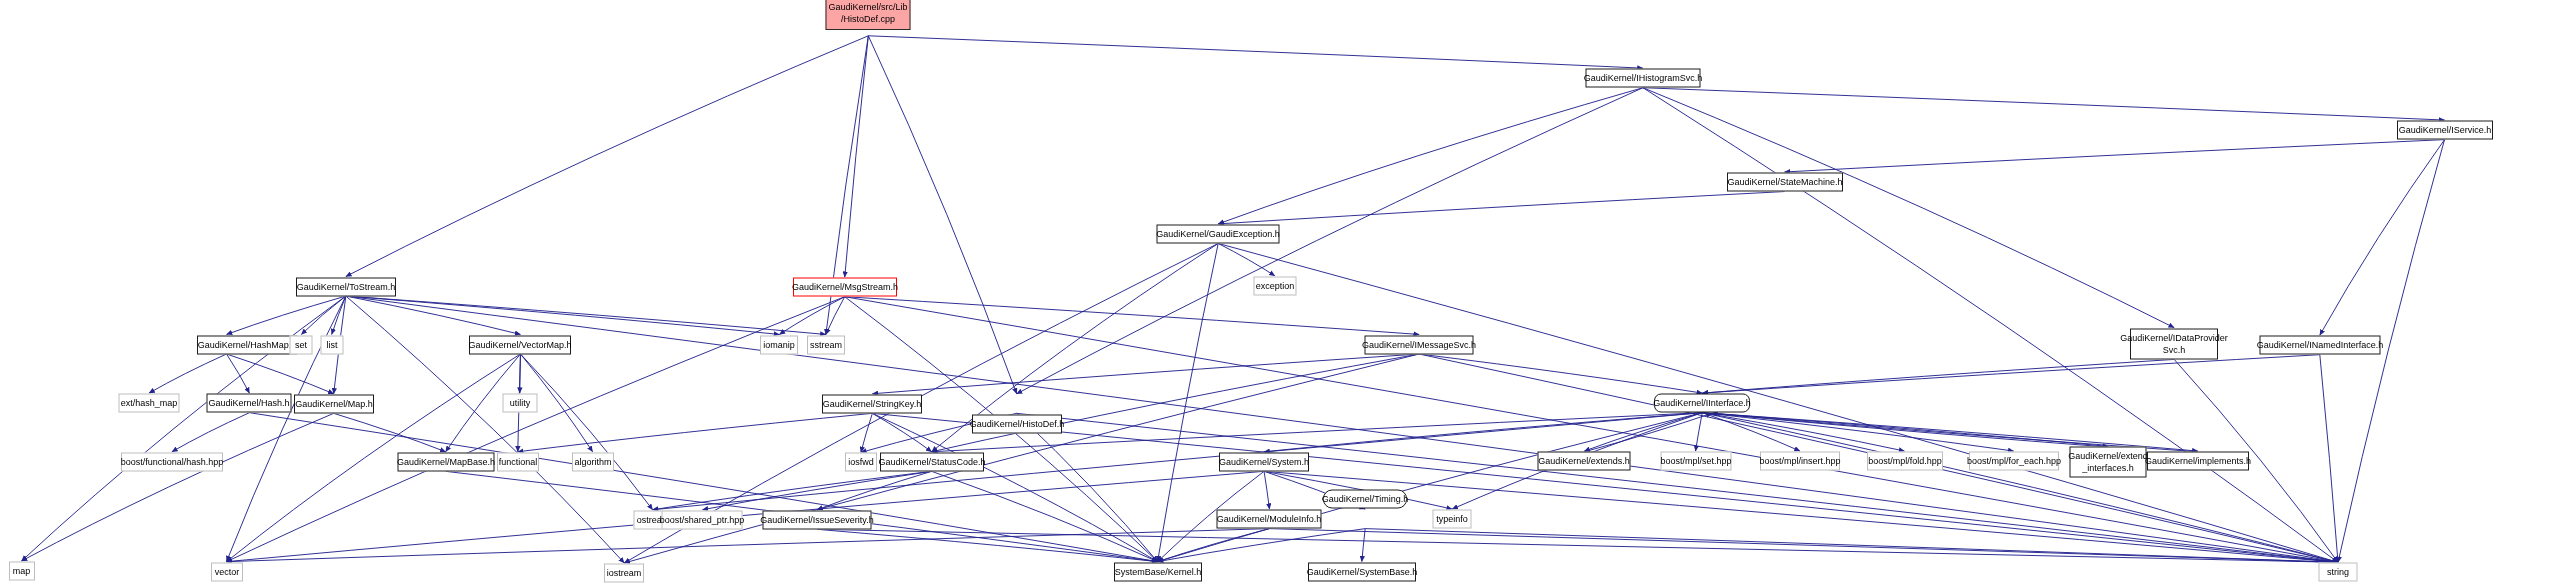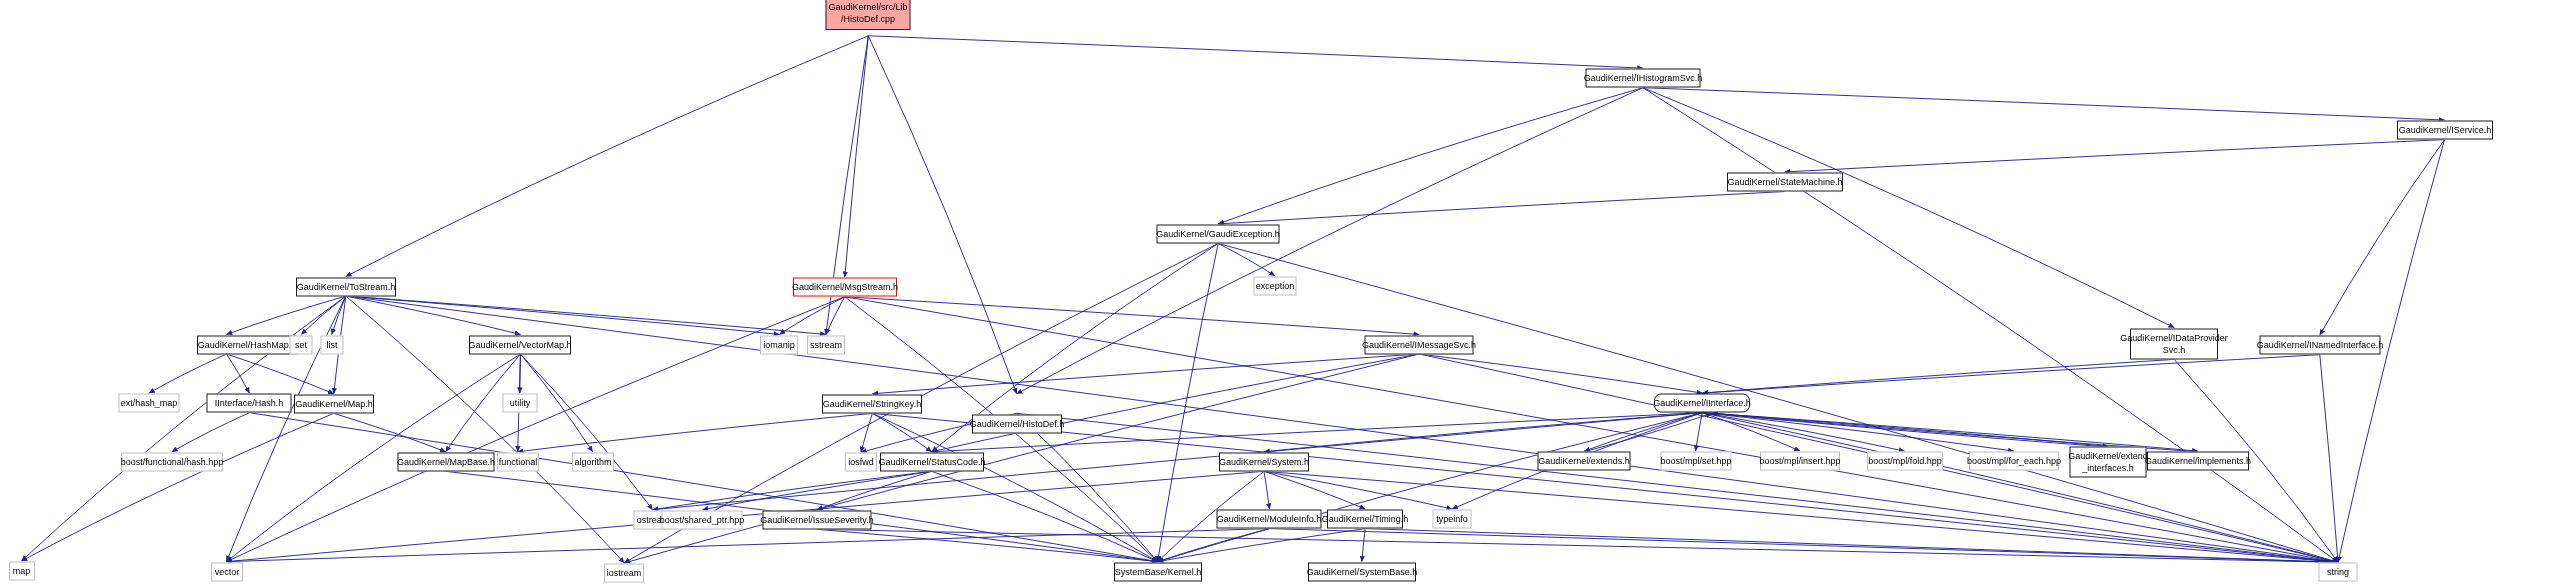--- a/index.html
+++ b/index.html
@@ -167,21 +167,21 @@
       <div class="gnode system" style="left: 301px; top: 345px; width: 23px; min-height: 19px;">set</div>
       <div class="gnode system" style="left: 332px; top: 345px; width: 23px; min-height: 19px;">list</div>
       <div class="gnode header" style="left: 520px; top: 345px; width: 102px; min-height: 19px;">GaudiKernel/VectorMap.h</div>
       <div class="gnode system" style="left: 779px; top: 345px; width: 38px; min-height: 19px;">iomanip</div>
       <div class="gnode system" style="left: 826px; top: 345px; width: 38px; min-height: 19px;">sstream</div>
       <div class="gnode header" style="left: 1419px; top: 345px; width: 109px; min-height: 19px;">GaudiKernel/IMessageSvc.h</div>
       <div class="gnode header" style="left: 2174px; top: 344px; width: 88px; min-height: 31px;">GaudiKernel/IDataProvider
 Svc.h</div>
       <div class="gnode header" style="left: 2320px; top: 345px; width: 121px; min-height: 19px;">GaudiKernel/INamedInterface.h</div>
       <div class="gnode system" style="left: 149px; top: 403px; width: 61px; min-height: 19px;">ext/hash_map</div>
-      <div class="gnode header" style="left: 249px; top: 403px; width: 85px; min-height: 19px;">IInterface/Hash.h</div>
+      <div class="gnode header" style="left: 249px; top: 403px; width: 85px; min-height: 19px;">GaudiKernel/Hash.h</div>
       <div class="gnode header" style="left: 334px; top: 404px; width: 80px; min-height: 19px;">GaudiKernel/Map.h</div>
       <div class="gnode system" style="left: 520px; top: 403px; width: 35px; min-height: 19px;">utility</div>
       <div class="gnode header" style="left: 872px; top: 404px; width: 100px; min-height: 19px;">GaudiKernel/StringKey.h</div>
       <div class="gnode header" style="left: 1017px; top: 404px; width: 90px; min-height: 19px; margin-top: 20px;">GaudiKernel/HistoDef.h</div>
       <div class="gnode header" style="left: 1702px; top: 403px; width: 96px; min-height: 19px; border-radius: 7px;">GaudiKernel/IInterface.h</div>
       <div class="gnode system" style="left: 172px; top: 462px; width: 102px; min-height: 19px;">boost/functional/hash.hpp</div>
       <div class="gnode header" style="left: 446px; top: 462px; width: 97px; min-height: 19px;">GaudiKernel/MapBase.h</div>
       <div class="gnode system" style="left: 518px; top: 462px; width: 42px; min-height: 19px;">functional</div>
       <div class="gnode system" style="left: 593px; top: 462px; width: 42px; min-height: 19px;">algorithm</div>
       <div class="gnode system" style="left: 861px; top: 462px; width: 32px; min-height: 19px;">iosfwd</div>
@@ -192,21 +192,21 @@
       <div class="gnode system" style="left: 1800px; top: 461px; width: 80px; min-height: 19px;">boost/mpl/insert.hpp</div>
       <div class="gnode system" style="left: 1905px; top: 461px; width: 76px; min-height: 19px;">boost/mpl/fold.hpp</div>
       <div class="gnode system" style="left: 2014px; top: 461px; width: 90px; min-height: 19px;">boost/mpl/for_each.hpp</div>
       <div class="gnode header" style="left: 2108px; top: 462px; width: 77px; min-height: 31px;">GaudiKernel/extend
 _interfaces.h</div>
       <div class="gnode header" style="left: 2198px; top: 461px; width: 102px; min-height: 19px;">GaudiKernel/implements.h</div>
       <div class="gnode system" style="left: 653px; top: 520px; width: 39px; min-height: 19px;">ostream</div>
       <div class="gnode system" style="left: 702px; top: 520px; width: 81px; min-height: 19px;">boost/shared_ptr.hpp</div>
       <div class="gnode header" style="left: 817px; top: 520px; width: 109px; min-height: 19px;">GaudiKernel/IssueSeverity.h</div>
       <div class="gnode header" style="left: 1269px; top: 519px; width: 105px; min-height: 19px;">GaudiKernel/ModuleInfo.h</div>
-      <div class="gnode header" style="left: 1365px; top: 519px; width: 76px; min-height: 19px;">GaudiKernel/Timing.h</div>
+      <div class="gnode header" style="left: 1365px; top: 499px; width: 84px; min-height: 19px; border-radius: 9px;">GaudiKernel/Timing.h</div>
       <div class="gnode system" style="left: 1452px; top: 519px; width: 39px; min-height: 19px;">typeinfo</div>
       <div class="gnode system" style="left: 21.6px; top: 571px; width: 26px; min-height: 19px;">map</div>
       <div class="gnode system" style="left: 227px; top: 572px; width: 32px; min-height: 19px;">vector</div>
       <div class="gnode system" style="left: 624px; top: 573px; width: 40px; min-height: 19px;">iostream</div>
       <div class="gnode header" style="left: 1158px; top: 572px; width: 88px; min-height: 19px;">SystemBase/Kernel.h</div>
       <div class="gnode header" style="left: 1362px; top: 572px; width: 108px; min-height: 19px;">GaudiKernel/SystemBase.h</div>
       <div class="gnode system" style="left: 2338px; top: 572px; width: 39px; min-height: 19px;">string</div>
     </div>
 </div>
 

